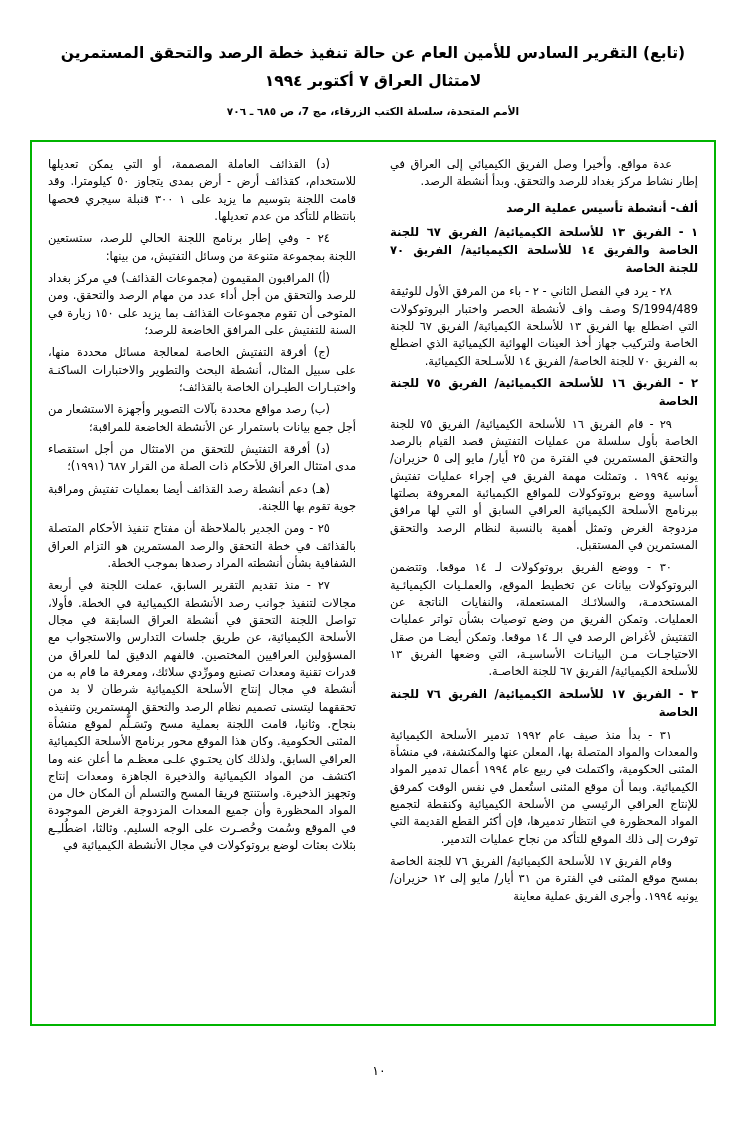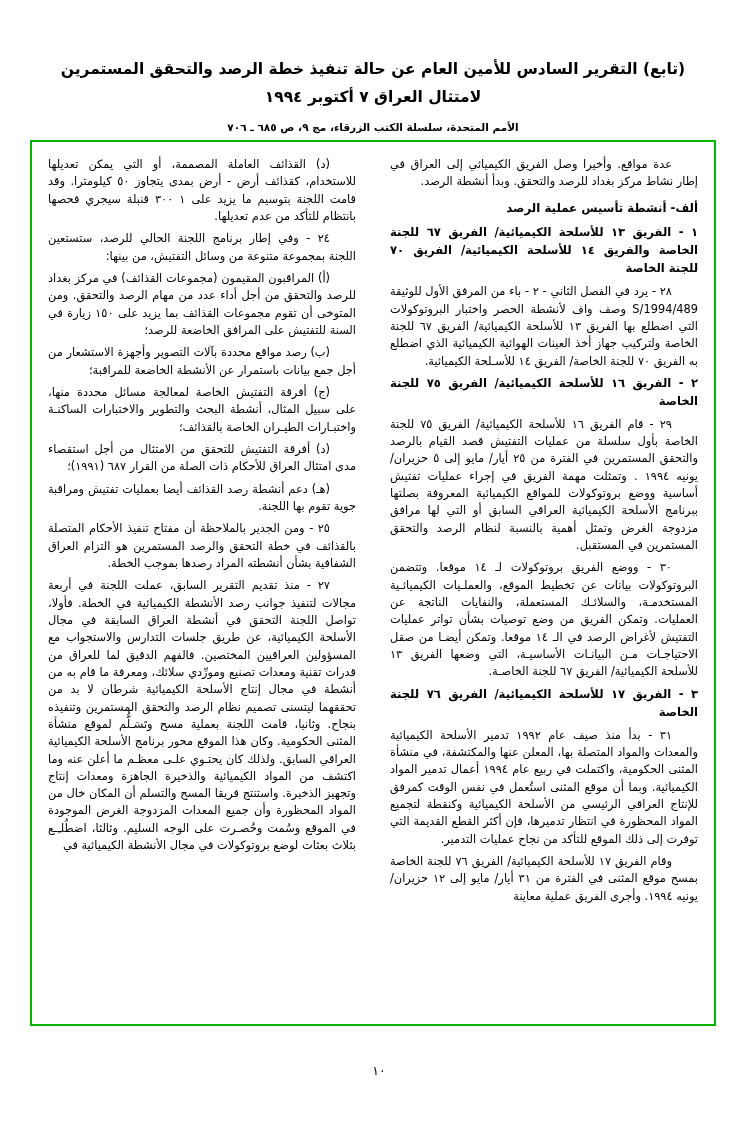--- a/index.html
+++ b/index.html
@@ -13,21 +13,21 @@
     font-family: "DejaVu Sans", sans-serif;
     color: #000000;
     position: relative;
     overflow: hidden;
   }
   .page {
     width: 746px;
     height: 1136px;
     position: relative;
     box-sizing: border-box;
-    padding: 16px;
+    padding: 0;
   }
 
   
   .header {
     text-align: center;
     padding-top: 40px;
   }
   .doc-title {
     font-size: 15.5px;
     font-weight: bold;
@@ -106,21 +106,21 @@
   }
 </style>
 </head>
 <body>
 
 <div class="page">
 
   <div class="header">
     <div class="doc-title">(تابع) التقرير السادس للأمين العام عن حالة تنفيذ خطة الرصد والتحقق المستمرين</div>
     <div class="doc-subtitle">لامتثال العراق ٧ أكتوبر ١٩٩٤</div>
-    <div class="doc-source">الأمم المتحدة، سلسلة الكتب الزرقاء، مج ٩، ص ٦٨٥ ـ ٧٠٦</div>
+    <div class="doc-source">الأمم المتحدة، سلسلة الكتب الزرقاء، مج 7، ص ٦٨٥ ـ ٧٠٦</div>
   </div>
 
   <div class="frame">
     <div class="columns">
 
       <div class="col right">
         <p class="para indent">عدة مواقع. وأخيرا وصل الفريق الكيميائي إلى العراق في إطار نشاط مركز بغداد للرصد والتحقق. وبدأ أنشطة الرصد.</p>
 
         <div class="section-head">ألف-  أنشطة تأسيس عملية الرصد</div>
 
@@ -136,22 +136,22 @@
         <div class="sub-head">٣ - الفريق ١٧ للأسلحة الكيميائية/ الفريق ٧٦ للجنة الخاصة</div>
 
         <p class="para indent">٣١ -  بدأ منذ صيف عام ١٩٩٢ تدمير الأسلحة الكيميائية والمعدات والمواد المتصلة بها، المعلن عنها والمكتشفة، في منشأة المثنى الحكومية، واكتملت في ربيع عام ١٩٩٤ أعمال تدمير المواد الكيميائية. وبما أن موقع المثنى استُعمل في نفس الوقت كمرفق للإنتاج العراقي الرئيسي من الأسلحة الكيميائية وكنقطة لتجميع المواد المحظورة في انتظار تدميرها، فإن أكثر القطع القديمة التي توفرت إلى ذلك الموقع للتأكد من نجاح عمليات التدمير.</p>
         <p class="para indent">وقام الفريق ١٧ للأسلحة الكيميائية/ الفريق ٧٦ للجنة الخاصة بمسح موقع المثنى في الفترة من ٣١ أيار/ مايو إلى ١٢ حزيران/ يونيه ١٩٩٤. وأجرى الفريق عملية معاينة</p>
       </div>
 
       <div class="col left">
         <p class="para indent">(د)   القذائف العاملة المصممة، أو التي يمكن تعديلها للاستخدام، كقذائف أرض - أرض بمدى يتجاوز ٥٠ كيلومترا. وقد قامت اللجنة بتوسيم ما يزيد على ١ ٣٠٠ قنبلة سيجري فحصها بانتظام للتأكد من عدم تعديلها.</p>
         <p class="para indent">٢٤ -  وفي إطار برنامج اللجنة الحالي للرصد، ستستعين اللجنة بمجموعة متنوعة من وسائل التفتيش، من بينها:</p>
         <p class="para indent">(أ)   المراقبون المقيمون (مجموعات القذائف) في مركز بغداد للرصد والتحقق من أجل أداء عدد من مهام الرصد والتحقق. ومن المتوخى أن تقوم مجموعات القذائف بما يزيد على ١٥٠ زيارة في السنة للتفتيش على المرافق الخاضعة للرصد؛</p>
+        <p class="para indent">(ج)   أفرقة التفتيش الخاصة لمعالجة مسائل محددة منها، على سبيل المثال، أنشطة البحث والتطوير والاختبارات الساكنـة واختبـارات الطيـران الخاصة بالقذائف؛</p>
         <p class="para indent">(ب)   رصد مواقع محددة بآلات التصوير وأجهزة الاستشعار من أجل جمع بيانات باستمرار عن الأنشطة الخاضعة للمراقبة؛</p>
-        <p class="para indent">(ج)   أفرقة التفتيش الخاصة لمعالجة مسائل محددة منها، على سبيل المثال، أنشطة البحث والتطوير والاختبارات الساكنـة واختبـارات الطيـران الخاصة بالقذائف؛</p>
         <p class="para indent">(د)   أفرقة التفتيش للتحقق من الامتثال من أجل استقصاء مدى امتثال العراق للأحكام ذات الصلة من القرار ٦٨٧ (١٩٩١)؛</p>
         <p class="para indent">(هـ)   دعم أنشطة رصد القذائف أيضا بعمليات تفتيش ومراقبة جوية تقوم بها اللجنة.</p>
         <p class="para indent">٢٥ -  ومن الجدير بالملاحظة أن مفتاح تنفيذ الأحكام المتصلة بالقذائف في خطة التحقق والرصد المستمرين هو التزام العراق الشفافية بشأن أنشطته المراد رصدها بموجب الخطة.</p>
 
 
         <p class="para indent">٢٧ -  منذ تقديم التقرير السابق، عملت اللجنة في أربعة مجالات لتنفيذ جوانب رصد الأنشطة الكيميائية في الخطة. فأولا، تواصل اللجنة التحقق في أنشطة العراق السابقة في مجال الأسلحة الكيميائية، عن طريق جلسات التدارس والاستجواب مع المسؤولين العراقيين المختصين. فالفهم الدقيق لما للعراق من قدرات تقنية ومعدات تصنيع ومورِّدي سلائك، ومعرفة ما قام به من أنشطة في مجال إنتاج الأسلحة الكيميائية شرطان لا بد من تحققهما ليتسنى تصميم نظام الرصد والتحقق المستمرين وتنفيذه بنجاح. وثانيا، قامت اللجنة بعملية مسح وتَسَـلُّم لموقع منشأة المثنى الحكومية. وكان هذا الموقع محور برنامج الأسلحة الكيميائية العراقي السابق. ولذلك كان يحتـوي علـى معظـم ما أعلن عنه وما اكتشف من المواد الكيميائية والذخيرة الجاهزة ومعدات إنتاج وتجهيز الذخيرة. واستنتج فريقا المسح والتسلم أن المكان خال من المواد المحظورة وأن جميع المعدات المزدوجة الغرض الموجودة في الموقع وسُمت وحُصـرت على الوجه السليم. وثالثا، اضطُلـِـع بثلاث بعثات لوضع بروتوكولات في مجال الأنشطة الكيميائية في</p>
       </div>
 
     </div>
   </div>

